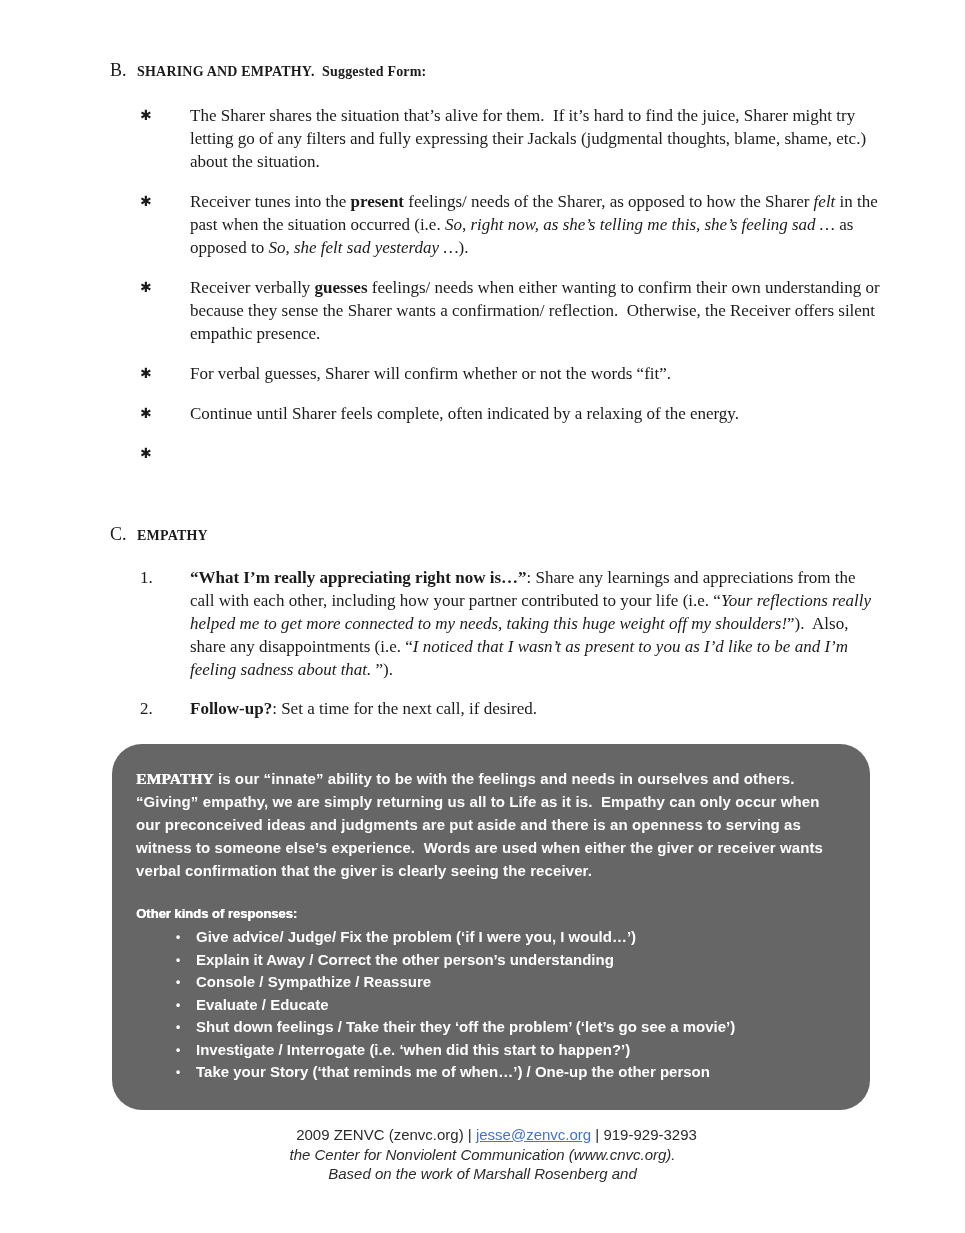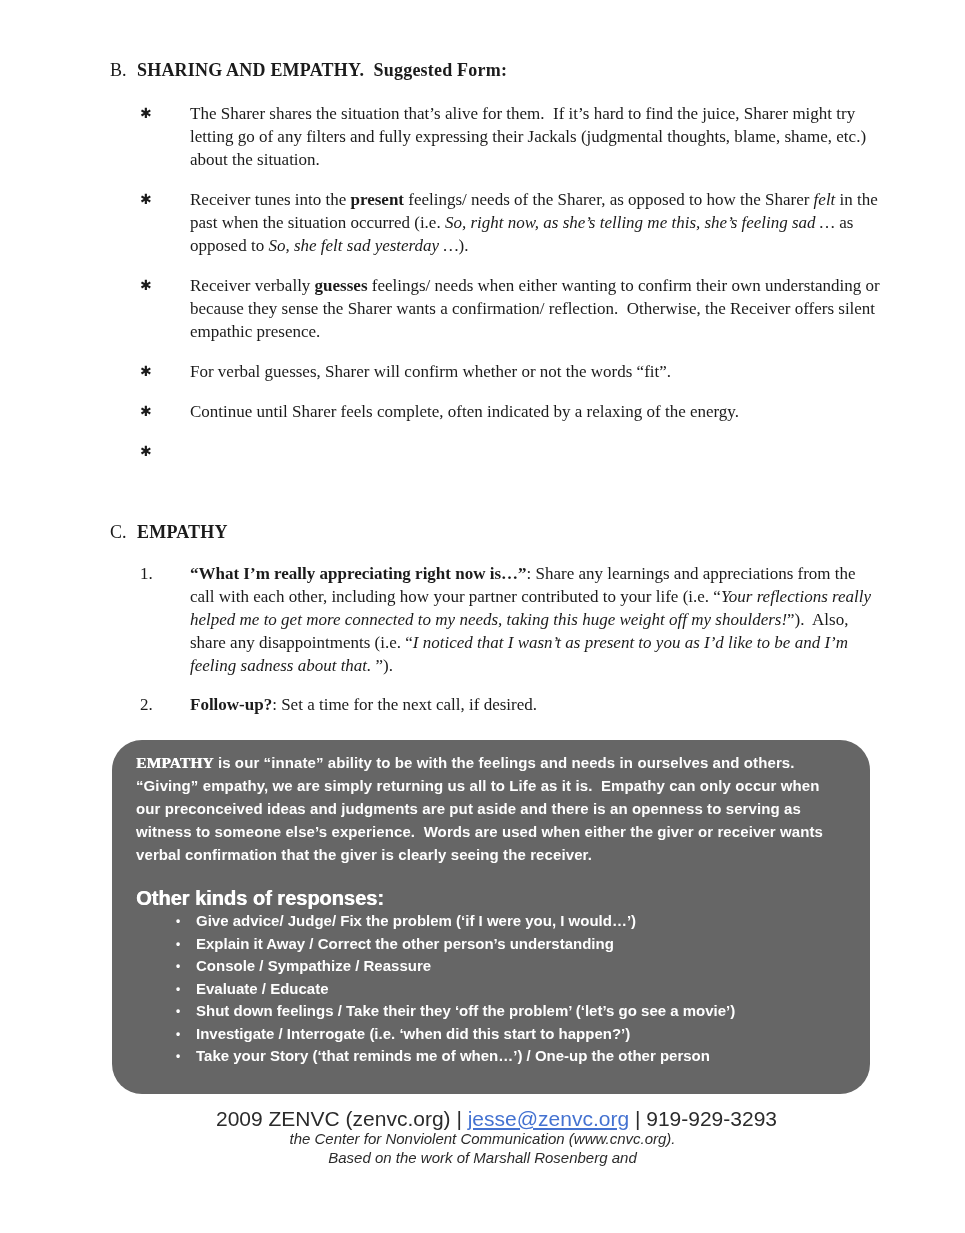--- a/index.html
+++ b/index.html
@@ -4,54 +4,54 @@
 <style>
   html,body{margin:0;padding:0;background:#fff;}
   .page{
     width:965px;height:1233px;background:#ffffff;box-sizing:border-box;
     padding-top:57px;position:relative;overflow:hidden;
     font-family:"Liberation Serif",serif;color:#1b1b1b;
   }
   .sec{margin-left:110px;}
   .sec-head{display:flex;align-items:baseline;font-size:18px;line-height:26px;}
   .sec-label{width:27px;flex:none;font-weight:normal;}
-  .sec-title{margin:0;font-size:18px;font-weight:bold;letter-spacing:0.2px;}
+  .sec-title{margin:0;font-size:14px;font-weight:bold;letter-spacing:0.2px;}
   .star-list,.num-list,.dot-list{list-style:none;margin:0;padding:0;}
   .star-list{margin-top:19px;}
   .star-item{display:flex;margin:0 0 17px 30px;}
   .star{
     width:26px;flex:none;font-family:"DejaVu Sans",sans-serif;
     font-size:14px;line-height:23px;color:#1b1b1b;
   }
   .li-text{font-size:17px;line-height:23px;width:690px;margin-left:24px;}
   .b{font-weight:bold;font-family:Liberation Serif, serif;}
   .i{font-style:italic;}
   .sec-c{margin-top:56px;}
   .num-list{margin-top:17px;}
   .num-item{display:flex;margin:0 0 16px 30px;}
   .num{width:26px;flex:none;font-size:17px;line-height:23px;}
   .empathy-box{
     margin:24px 0 0 112px;width:758px;box-sizing:border-box;
-    background:#666666;border-radius:30px;padding:11px 24px 26px;
+    background:#666666;border-radius:30px;padding:23px 24px 26px;
     color:#ffffff;font-family:"Liberation Sans",sans-serif;
   }
   .box-intro{margin:0;font-size:15px;font-weight:bold;line-height:23px;letter-spacing:0.1px;}
   .box-intro .b{font-size:15.5px;text-shadow:0.5px 0 0 currentColor;}
   .box-subhead{
-    margin:21px 0 1px 0;font-size:20px;font-weight:bold;line-height:22px;
+    margin:21px 0 1px 0;font-size:13px;font-weight:bold;line-height:22px;
     text-shadow:0.5px 0 0 currentColor;
   }
   .dot-item{display:flex;margin-left:40px;font-size:15px;font-weight:bold;line-height:22.5px;}
   .dot{width:20px;flex:none;font-size:12px;line-height:22.5px;}
   .resp{flex:1;}
   .footer{
     margin-top:14px;text-align:center;
     font-family:"Liberation Sans",sans-serif;color:#2b2b2b;
   }
-  .f-line1{font-size:21px;line-height:21px;padding-left:28px;}
+  .f-line1{font-size:15px;line-height:21px;padding-left:28px;}
   .email{color:#4472d1;text-decoration:underline;cursor:pointer;}
   .f-credit{font-size:15px;line-height:19px;font-style:italic;}
 </style>
 </head>
 <body>
 
 <div class="page">
 
   <section class="sec">
     <div class="sec-head">

